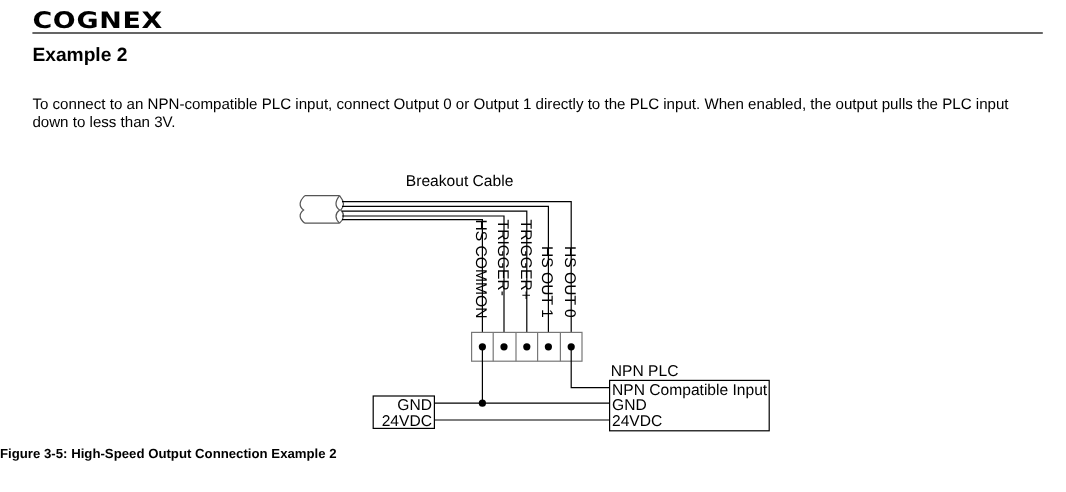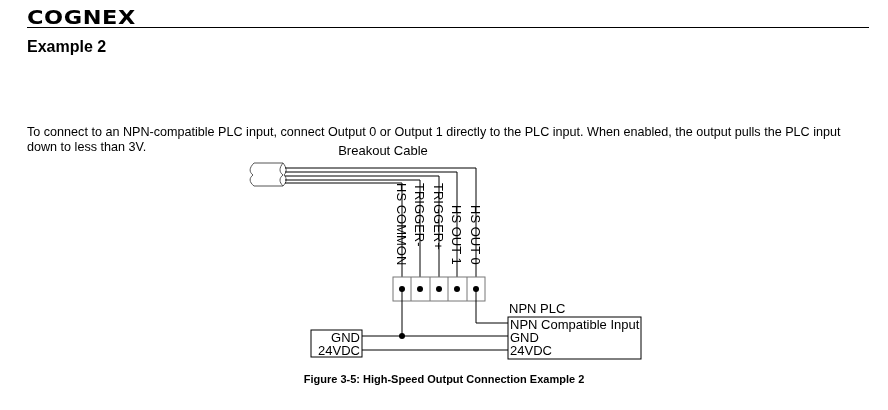--- a/index.html
+++ b/index.html
@@ -1,23 +1,23 @@
 <!DOCTYPE html>
 <html><head>
 <meta charset="utf-8">
 <style>
   html, body { margin: 0; padding: 0; background: #ffffff; }
   body { width: 888px; height: 410px; position: relative; overflow: hidden; font-family: "Liberation Sans", sans-serif; color: #000; }
   .logo { position: absolute; left: 27px; top: 6px; font-family: "DejaVu Sans", sans-serif; font-weight: bold; font-size: 19px; letter-spacing: 0.5px; transform: scaleX(1.18); transform-origin: left top; }
   .rule { position: absolute; left: 27px; top: 27px; width: 842px; height: 1px; background: #000; }
   .heading { position: absolute; left: 27px; top: 38px; font-size: 16px; font-weight: bold; }
-  .para { position: absolute; left: 27px; top: 80px; width: 840px; font-size: 12.6px; line-height: 15px; margin-top: 45px; }
+  .para { position: absolute; left: 27px; top: 80px; width: 840px; font-size: 12.6px; line-height: 15px; }
   svg.diagram { position: absolute; left: 0; top: 0; }
   svg text { font-family: "Liberation Sans", sans-serif; }
-  .caption { position: absolute; left: 0; width: 888px; top: 373px; text-align: center; font-size: 11px; font-weight: bold; }
+  .caption { position: absolute; left: 0; width: 888px; top: 373px; text-align: left; font-size: 11px; font-weight: bold; }
 </style>
 </head>
 <body>
 
 <div class="logo">COGNEX</div>
 <div class="rule"></div>
 
 <div class="heading">Example 2</div>
 <div class="para">To connect to an NPN-compatible PLC input, connect Output 0 or Output 1 directly to the PLC input. When enabled, the output pulls the PLC input down to less than 3V.</div>
 

